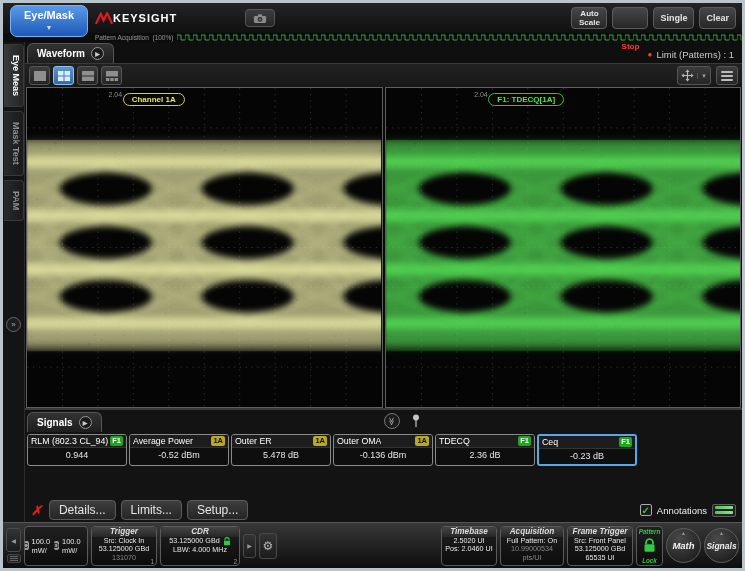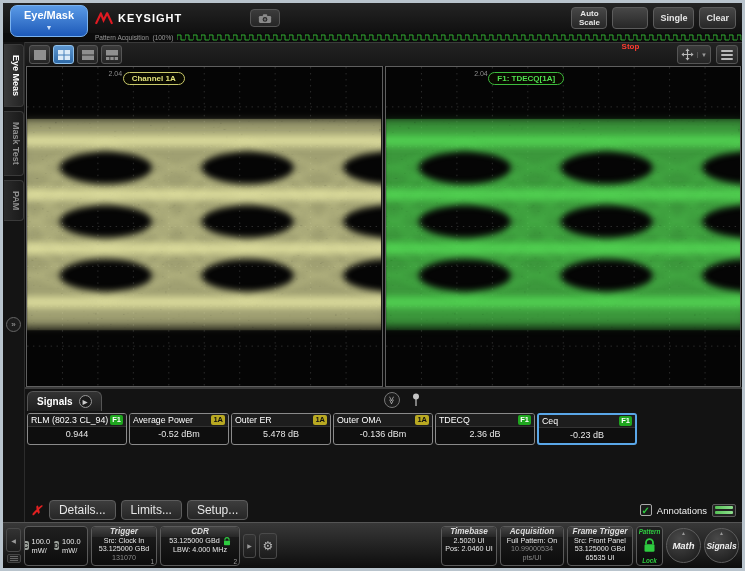--- a/index.html
+++ b/index.html
@@ -8,21 +8,21 @@
            display:flex; flex-direction:column; overflow:hidden; }
 
   
   .titlebar { height:30px; background:linear-gradient(#242424,#101010); display:flex; align-items:center;
               padding-left:92px; position:relative; flex:0 0 auto; }
   .mode-btn { position:absolute; top:2px; left:7px; width:78px; height:32px; z-index:9;
               background:linear-gradient(#5a9ae6,#1d59b8); border:1px solid #7ab2ef; border-radius:7px;
               color:#fff; font-size:11px; font-weight:bold; display:flex; flex-direction:column;
               align-items:center; justify-content:center; line-height:11px; cursor:default; }
   .mode-btn .chev { font-size:7px; color:#cfe2fa; margin-top:1px; }
-  .brand { display:flex; align-items:center; gap:5px; margin-right:16px; }
+  .brand { display:flex; align-items:center; margin-right:16px; }
   .brand svg { width:18px; height:13px; color:#e01a22; }
   .brand-name { color:#fff; font-size:11px; font-weight:bold; letter-spacing:1px; }
   .menus { display:flex; gap:26px; color:#eee; font-size:11.5px; font-weight:bold; }
   .menus span { cursor:default; }
   .cam-btn { margin-left:52px; width:30px; height:18px; background:linear-gradient(#3c3c3c,#262626);
              border:1px solid #555; border-radius:4px; display:flex; align-items:center; justify-content:center; }
   .tb-right { margin-left:auto; display:flex; align-items:center; gap:5px; padding-right:6px; }
   .tb-btn { min-width:36px; height:22px; background:linear-gradient(#474747,#272727); border:1px solid #5c5c5c;
             border-radius:4px; color:#e6e6e6; font-size:8px; font-weight:bold; line-height:9px;
             display:flex; flex-direction:column; align-items:center; justify-content:center; padding:0 6px; }
@@ -268,20 +268,30 @@
 
     <div class="sidebar">
       <div class="side-tab active">Eye Meas</div>
       <div class="side-tab">Mask Test</div>
       <div class="side-tab">PAM</div>
       <div class="side-expand">»</div>
     </div>
 
     <div class="content">
 
+      <div class="tabrow">
+        <div class="wf-tab">
+          <span>Waveform</span>
+          <span class="playcirc">▶</span>
+        </div>
+        <div class="limit">
+          <span class="dot">●</span>
+          <span>Limit (Patterns) : 1</span>
+        </div>
+      </div>
 
       <div class="toolrow">
         <div class="lay-btn">
           <svg width="14" height="12" viewBox="0 0 14 12">
               <rect x="1" y="1" width="12" height="10" fill="#8f8f8f"></rect>
             </svg>
         </div>
         <div class="lay-btn active">
           <svg width="14" height="12" viewBox="0 0 14 12">
             <rect x="1" y="1" width="5.5" height="4.5" fill="#dcebf8"></rect>

